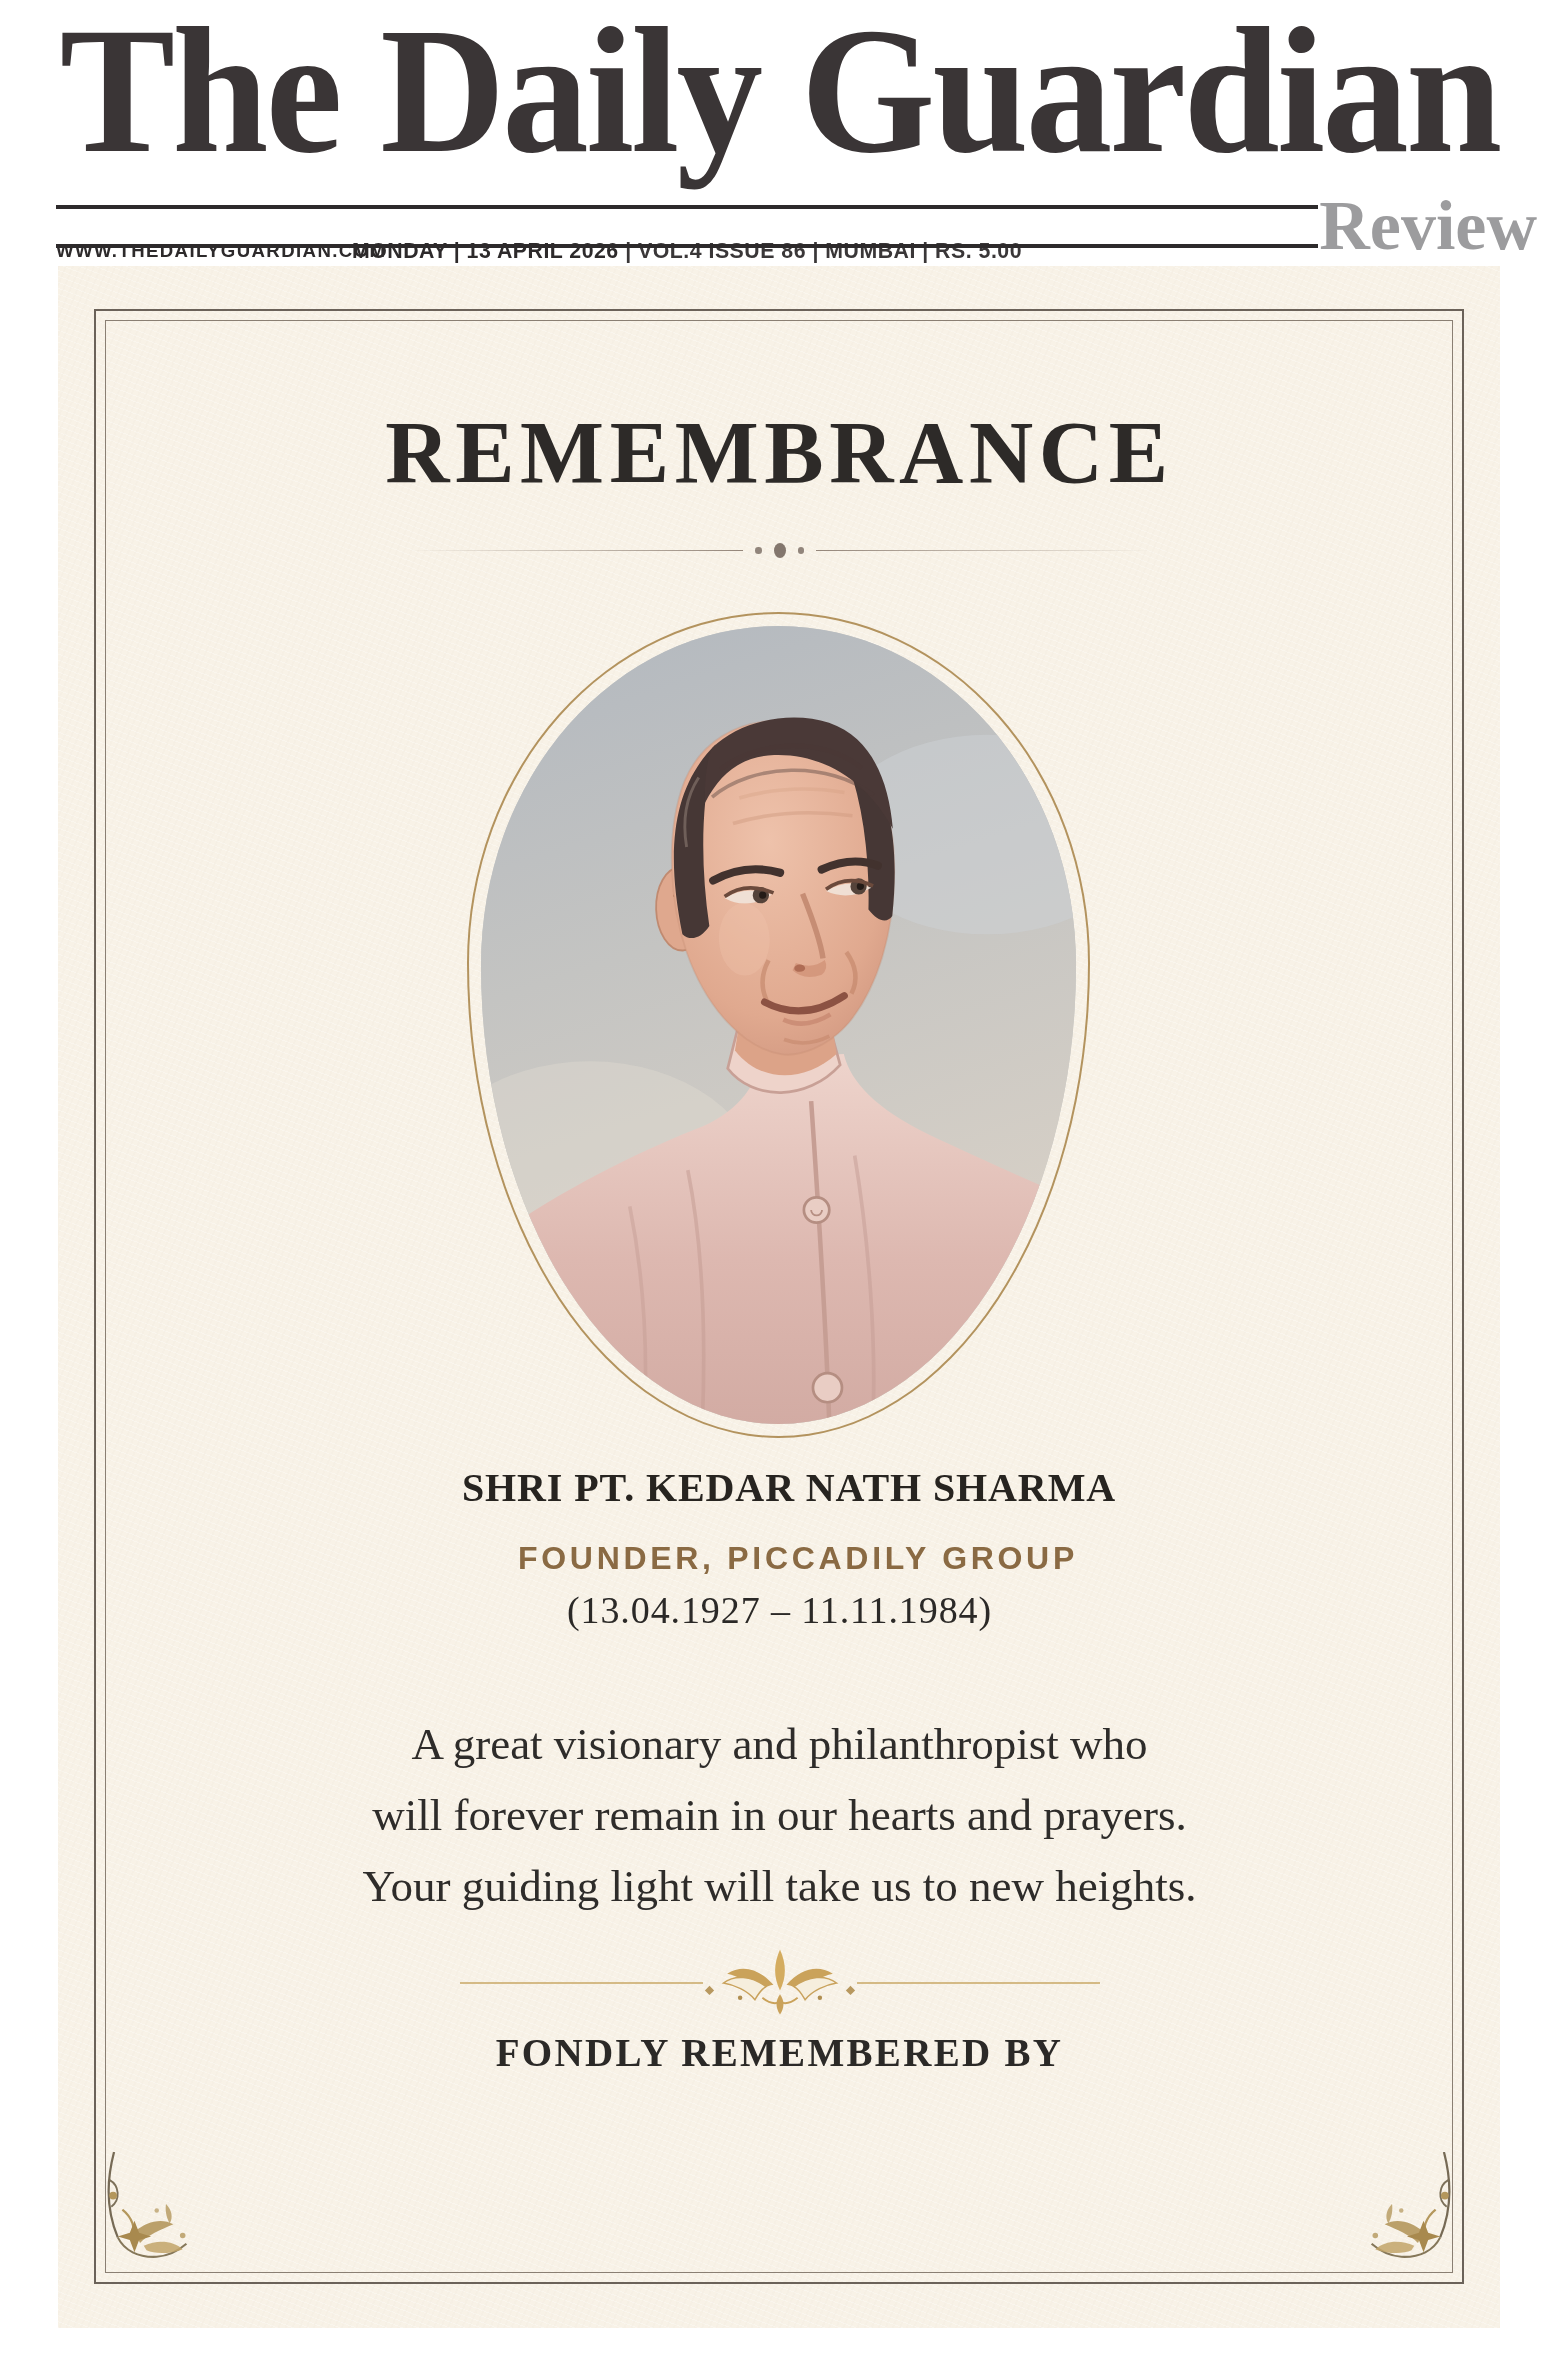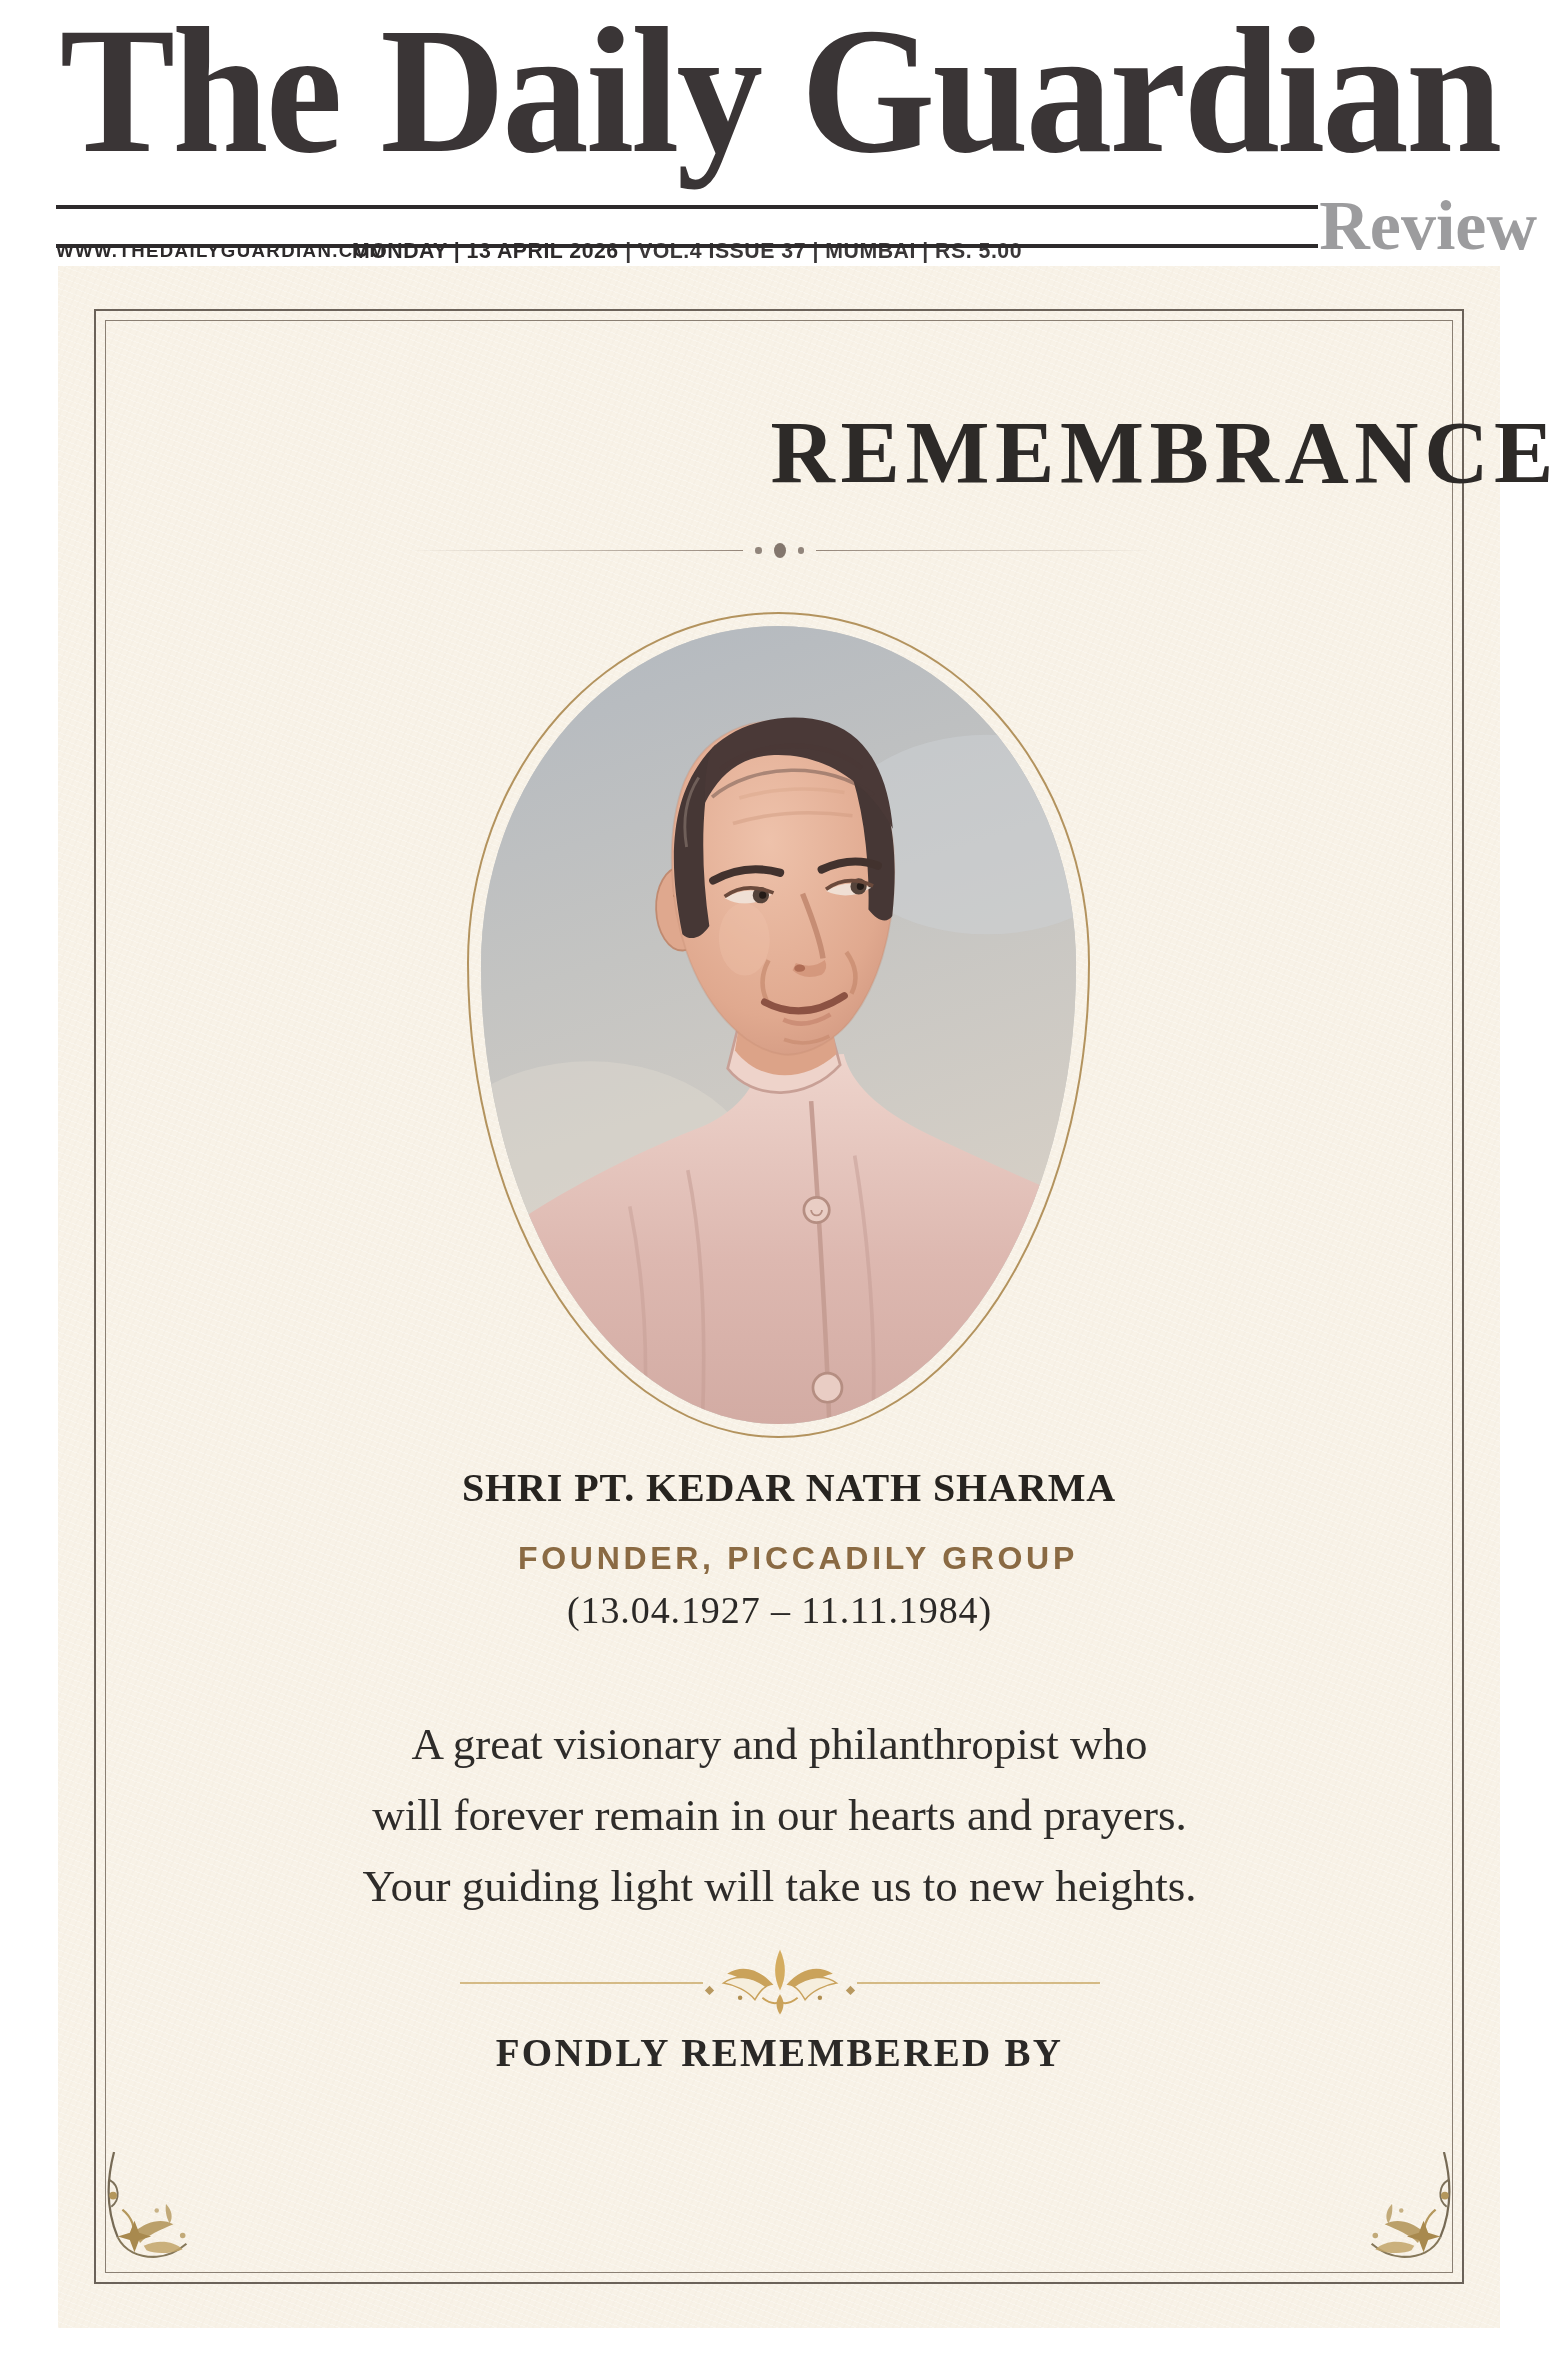--- a/index.html
+++ b/index.html
@@ -34,21 +34,21 @@
       repeating-linear-gradient(113deg, rgba(120,100,80,0.016) 0 1.9px, rgba(255,255,255,0) 1.9px 6.5px),
       repeating-linear-gradient(21deg, rgba(255,255,255,0.30) 0 0.9px, rgba(255,255,255,0) 0.9px 5.6px);}
   .frame-outer{position:absolute;left:36px;top:43px;right:36px;bottom:44px;border:2.3px solid var(--frame);}
   .frame-inner{position:absolute;left:9.3px;top:9.3px;right:9.3px;bottom:9.3px;border:1.4px solid var(--frameInner);}
   .corner-flourish{position:absolute;width:130px;height:128px;}
   .corner-flourish.left{left:43px;bottom:48px;}
   .corner-flourish.right{right:43px;bottom:48px;transform:scaleX(-1);}
 
   
   .abs-center{position:absolute;left:0;width:1559px;text-align:center;}
-  .r-title{top:401px;font-size:89px;font-weight:700;letter-spacing:5.6px;color:#2d2a28;font-family:"Liberation Serif",serif;text-align:right;}
+  .r-title{top:401px;font-size:89px;font-weight:700;letter-spacing:5.6px;color:#2d2a28;font-family:"Liberation Serif",serif;}
   .divider1{top:543px;display:flex;align-items:center;justify-content:center;gap:12px;}
   .d1line{width:336px;height:1.9px;background:linear-gradient(90deg,rgba(148,134,122,0),var(--divline));}
   .d1line.rightseg{background:linear-gradient(90deg,var(--divline),rgba(148,134,122,0));}
   .d1dot{width:6.5px;height:6.5px;border-radius:50%;background:var(--divdot);opacity:.75;}
   .d1dot.big{width:12px;height:15px;opacity:.85;}
 
   .portrait-ring{position:absolute;left:467px;top:612px;width:623px;height:826px;
     border:2.8px solid #b3935e;border-radius:50% / 42.5% 42.5% 57.5% 57.5%;}
   .portrait-photo{position:absolute;left:12px;top:12px;right:12px;bottom:12px;overflow:hidden;
     border-radius:50% / 42.5% 42.5% 57.5% 57.5%;background:#c5c6c4;}
@@ -67,21 +67,21 @@
 </head>
 <body>
 
 <header>
   <h1 class="masthead">The Daily Guardian</h1>
   <div class="rule top"></div>
   <div class="dateline-row">
     <span class="site-url">WWW.THEDAILYGUARDIAN.COM</span>
     <div class="dateline">
       <span class="bold">MONDAY | 13 APRIL 2026</span>
-      <span class="rest">|  VOL.4 ISSUE 37 | MUMBAI | RS. 5.00</span>
+      <span class="rest">|  VOL.4 ISSUE 86 | MUMBAI | RS. 5.00</span>
     </div>
   </div>
   <div class="rule bottom"></div>
   <div class="review">Review</div>
 </header>
 
 <section class="paper">
   <div class="frame-outer">
     <div class="frame-inner"></div>
   </div>

